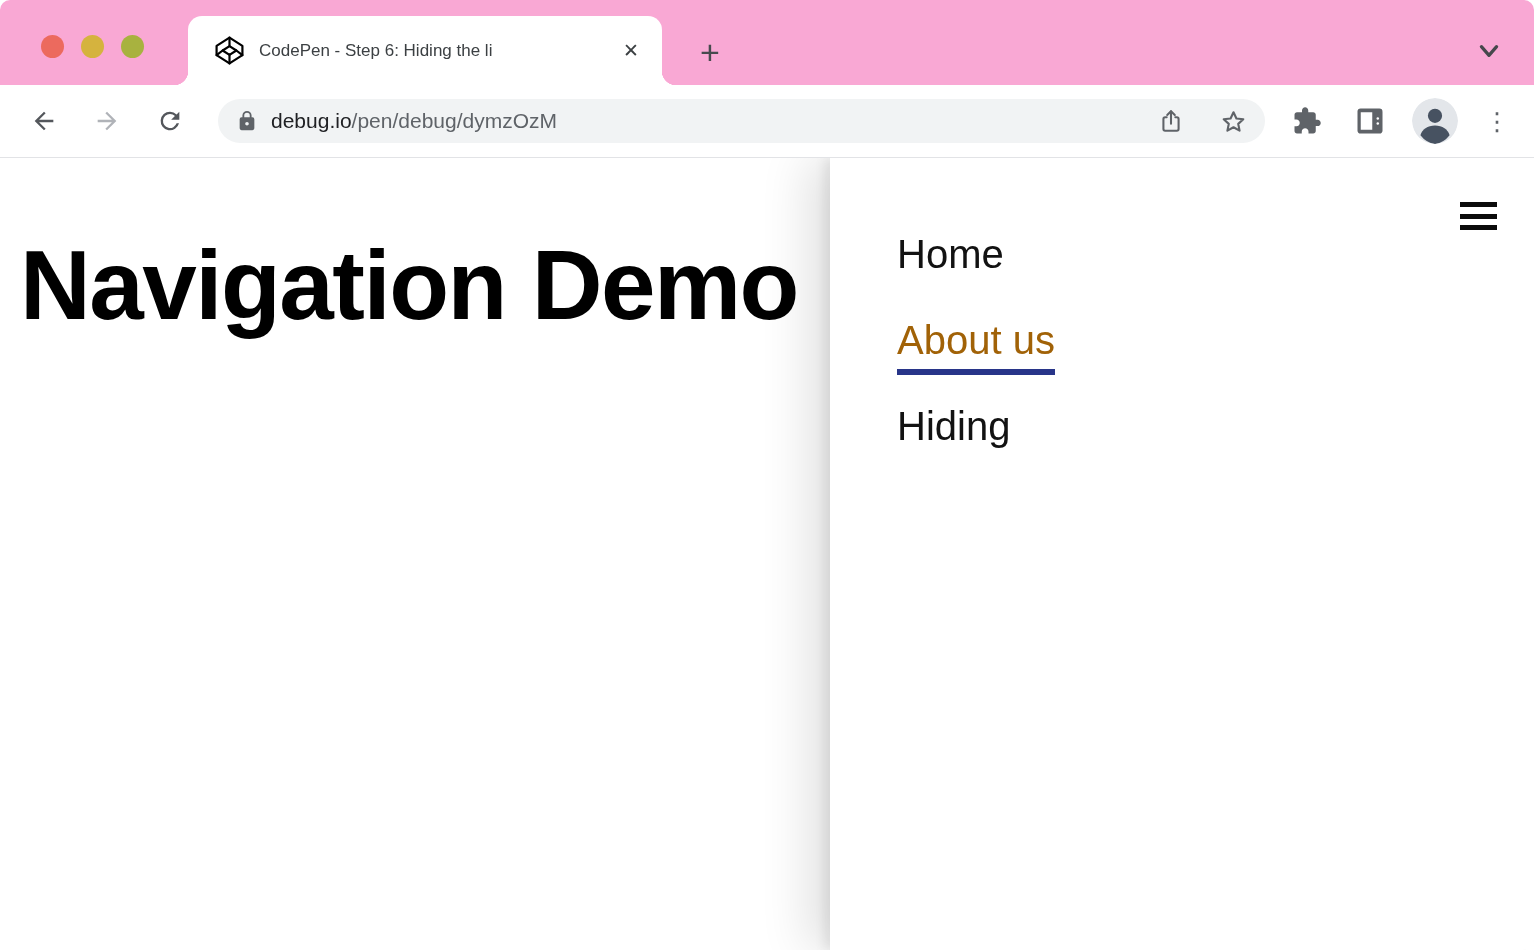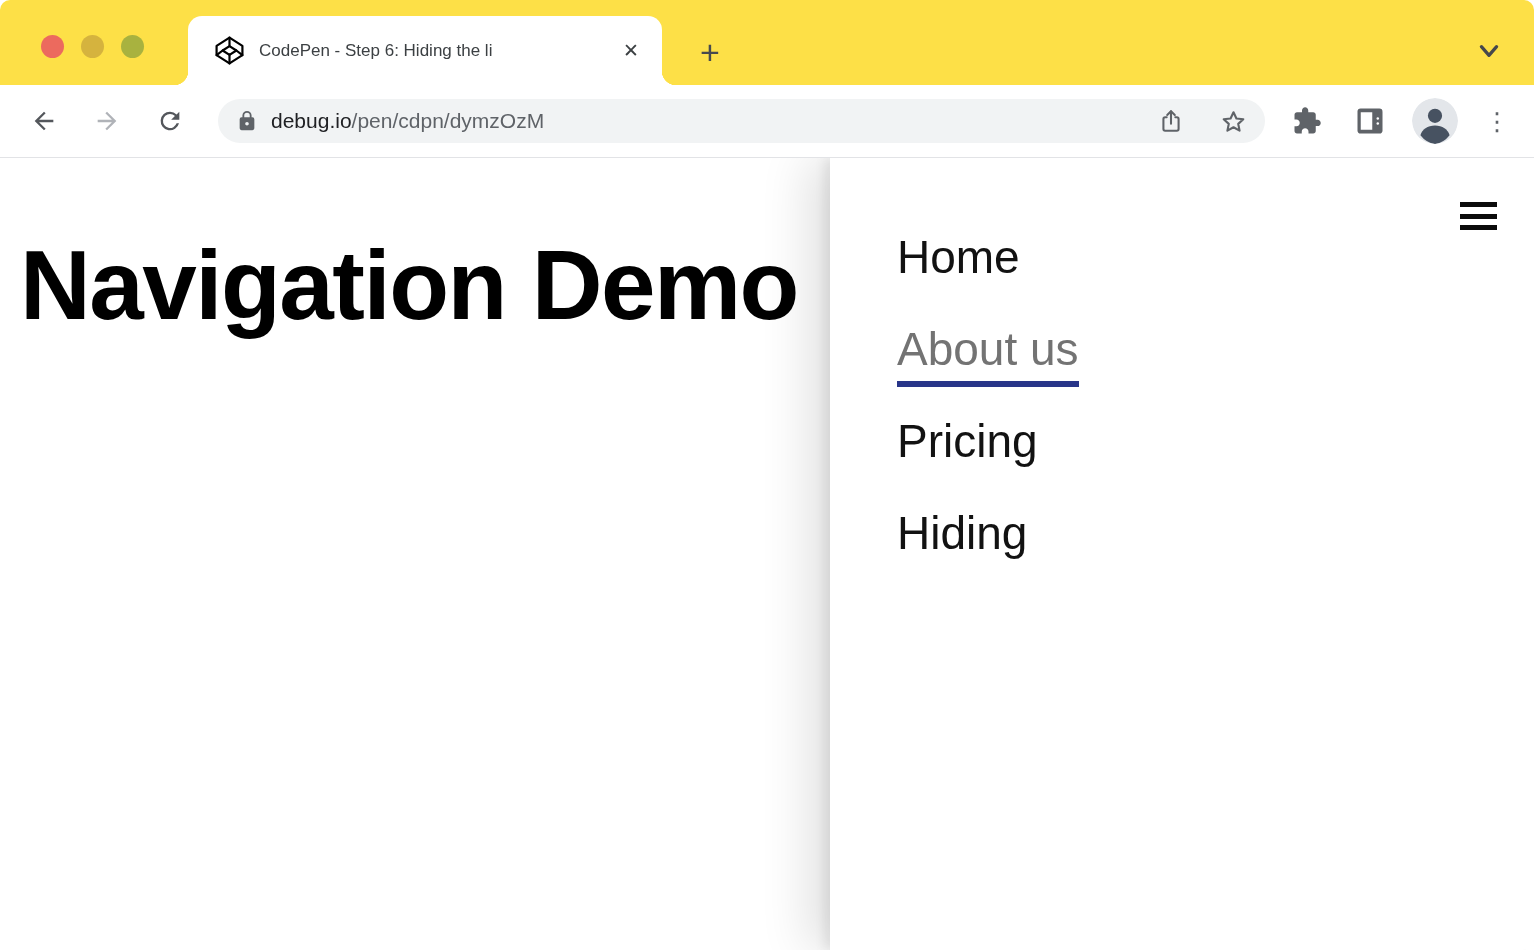--- a/index.html
+++ b/index.html
@@ -5,21 +5,21 @@
   * { box-sizing: border-box; margin: 0; padding: 0; }
   html,body { background:#fff; }
   body { font-family:"Liberation Sans", sans-serif; }
 
   .window{
     position:relative; width:1534px; height:950px;
     border-radius:10px 10px 12px 12px; overflow:hidden; background:#fff;
   }
 
   
-  .tabstrip{ position:relative; height:85px; background:#fde047; }
+  .tabstrip{ position:relative; height:85px; background:#f9a8d4; }
   .traffic{ position:absolute; left:41px; top:35px; display:flex; gap:17px; }
   .light{ width:23px; height:23px; border-radius:50%; display:inline-block; }
   .light.red{ background:#ec6a5e; }
   .light.yellow{ background:#d5b33e; }
   .light.green{ background:#a8b23f; }
 
   .tab{
     position:absolute; left:188px; top:16px; width:474px; height:69px;
     background:#fff; border-radius:14px 14px 0 0;
     display:flex; align-items:center; padding:0 16px 0 26px;
@@ -75,24 +75,24 @@
     position:absolute; top:0; right:0; width:704px; height:100%; background:#fff;
     box-shadow:-6px 0 10px rgba(0,0,0,.07), -22px 0 45px rgba(0,0,0,.12);
   }
   .hamburger{
     position:absolute; top:44px; right:37px; width:37px; height:28px;
     border:0; background:transparent; cursor:pointer; padding:0;
     display:flex; flex-direction:column; justify-content:space-between;
   }
   .hamburger span{ display:block; height:5px; background:#0b0b0b; }
   .drawer nav{ margin:76px 0 0 67px; }
-  .nav-item{ margin-bottom:46px; font-size:46px; line-height:1; }
+  .nav-item{ margin-bottom:46px; font-size:40px; line-height:1; }
   .nav-link{ text-decoration:none; color:#121212; }
   .nav-link.active{
-    color:#737373; display:inline-block;
+    color:#a16207; display:inline-block;
     padding-bottom:9px; border-bottom:6px solid #283589; margin-bottom:-15px;
   }
 
   svg{ display:block; }
 </style>
 </head>
 <body>
 
 <div class="window">
 
@@ -140,21 +140,21 @@
         <path d="M17.65 6.35A7.95 7.95 0 0 0 12 4a8 8 0 1 0 7.73 10h-2.08A6 6 0 1 1 12 6c1.66 0 3.14.69 4.22 1.78L13 11h7V4l-2.35 2.35z"></path>
       </svg>
     </button>
 
     <div class="omnibox">
       <span class="omni-lock">
         <svg viewBox="0 0 24 24" width="22" height="22" fill="#5f6368">
           <path d="M18 8h-1V6a5 5 0 0 0-10 0v2H6a2 2 0 0 0-2 2v10a2 2 0 0 0 2 2h12a2 2 0 0 0 2-2V10a2 2 0 0 0-2-2zM9 6a3 3 0 0 1 6 0v2H9V6zm3 11a2 2 0 1 1 0-4 2 2 0 0 1 0 4z"></path>
         </svg>
       </span>
-      <span class="url"><span class="url-domain">debug.io</span><span class="url-path">/pen/cdpn/dymzOzM</span></span>
+      <span class="url"><span class="url-domain">debug.io</span><span class="url-path">/pen/debug/dymzOzM</span></span>
       <button class="omni-act">
         <svg viewBox="0 0 24 24" width="26" height="26" fill="none" stroke="#5f6368" stroke-width="1.9" stroke-linecap="round" stroke-linejoin="round">
           <path d="M8 8.5H6.6A1.6 1.6 0 0 0 5 10.1v9.3A1.6 1.6 0 0 0 6.6 21h10.8a1.6 1.6 0 0 0 1.6-1.6v-9.3a1.6 1.6 0 0 0-1.6-1.6H16"></path>
           <path d="M12 14.5V3"></path>
             <path d="M8.5 6.5 12 3l3.5 3.5"></path>
         </svg>
       </button>
       <button class="omni-act">
         <svg viewBox="0 0 24 24" width="27" height="27" fill="none" stroke="#5f6368" stroke-width="1.9" stroke-linejoin="round">
           <path d="M12 3.8l2.6 5.5 6.1.7-4.5 4.1 1.2 6-5.4-3-5.4 3 1.2-6-4.5-4.1 6.1-.7z"></path>
@@ -198,22 +198,19 @@
           <span></span>
       </button>
       <nav>
         <div class="nav-item">
           <a href="#" class="nav-link">Home</a>
         </div>
         <div class="nav-item">
           <a href="#" class="nav-link active">About us</a>
         </div>
         <div class="nav-item">
-          <a href="#" class="nav-link">Pricing</a>
-        </div>
-        <div class="nav-item">
           <a href="#" class="nav-link">Hiding</a>
         </div>
       </nav>
     </aside>
   </div>
 
 </div>
 
 </body></html>

